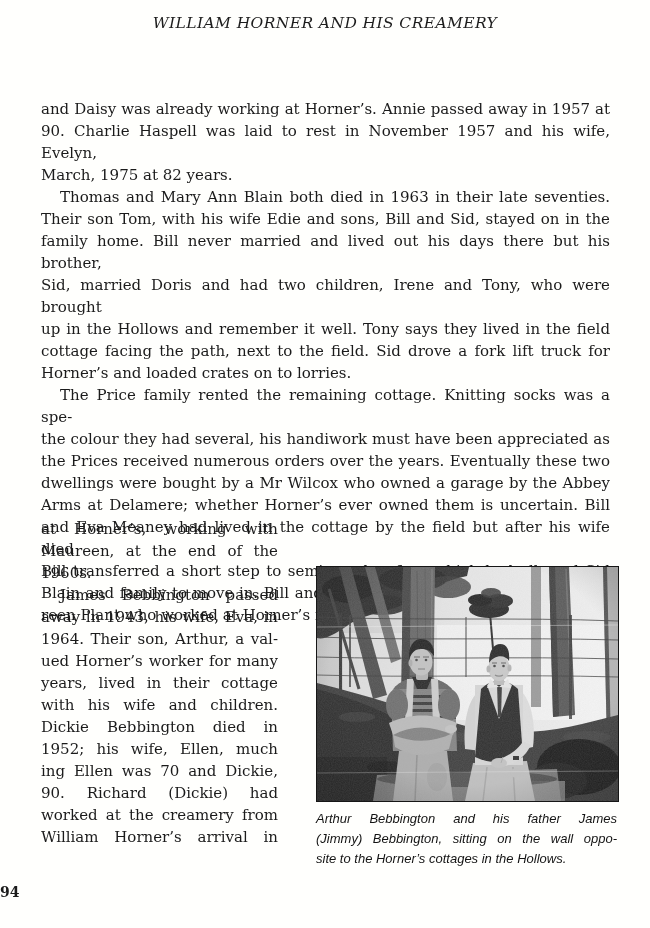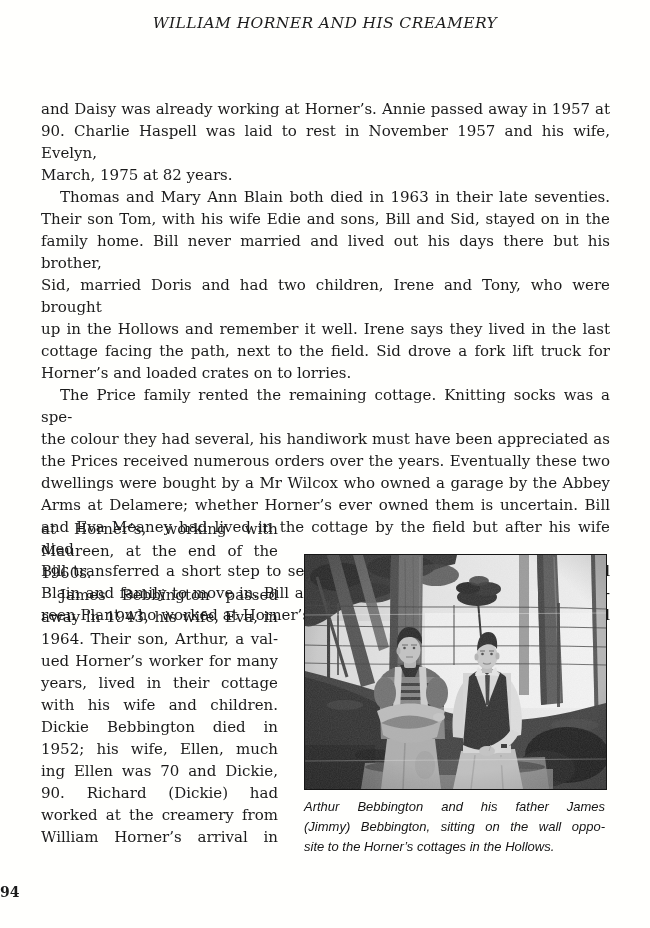--- a/index.html
+++ b/index.html
@@ -17,21 +17,21 @@
     font-size:15px;line-height:22px;margin-top:20px;
   }
   .text-narrow{
     position:absolute;left:41px;top:518px;width:237px;
     font-size:15px;line-height:22px;
   }
   .tline{text-align:justify;text-align-last:justify;}
   .tline.tlast{text-align-last:left;}
   .para.cont .tline.tlast{text-align-last:justify;}
   .para.indent .tline:first-child{text-indent:19px;}
-  .figure{position:absolute;left:304px;top:554px;width:253px;margin:0;}
+  .figure{position:absolute;left:304px;top:554px;width:253px;margin:12px;}
   .photo{
     display:block;width:301px;height:234px;border:1px solid #181818;
     background:#dcdbd4;filter:grayscale(1) contrast(1.02);
   }
   .caption{
     margin-top:7px;width:301px;
     font-family:"Liberation Sans",sans-serif;font-style:italic;
     font-size:13px;line-height:20px;color:#141414;
   }
   .caption .tline{text-align:justify;text-align-last:justify;}
@@ -52,21 +52,21 @@
     <div class="para">
         <div class="tline">and Daisy was already working at Horner’s. Annie passed away in 1957 at</div>
         <div class="tline">90. Charlie Haspell was laid to rest in November 1957 and his wife, Evelyn,</div>
         <div class="tline tlast">March, 1975 at 82 years.</div>
       </div>
     <div class="para indent">
         <div class="tline">Thomas and Mary Ann Blain both died in 1963 in their late seventies.</div>
         <div class="tline">Their son Tom, with his wife Edie and sons, Bill and Sid, stayed on in the</div>
         <div class="tline">family home. Bill never married and lived out his days there but his brother,</div>
         <div class="tline">Sid, married Doris and had two children, Irene and Tony, who were brought</div>
-        <div class="tline">up in the Hollows and remember it well. Irene says they lived in the last</div>
+        <div class="tline">up in the Hollows and remember it well. Tony says they lived in the field</div>
         <div class="tline">cottage facing the path, next to the field. Sid drove a fork lift truck for</div>
         <div class="tline tlast">Horner’s and loaded crates on to lorries.</div>
       </div>
     <div class="para indent cont">
         <div class="tline">The Price family rented the remaining cottage. Knitting socks was a spe-</div>
         <div class="tline">the colour they had several, his handiwork must have been appreciated as</div>
         <div class="tline">the Prices received numerous orders over the years. Eventually these two</div>
         <div class="tline">dwellings were bought by a Mr Wilcox who owned a garage by the Abbey</div>
         <div class="tline">Arms at Delamere; whether Horner’s ever owned them is uncertain. Bill</div>
         <div class="tline">and Eva Meaney had lived in the cottage by the field but after his wife died</div>

